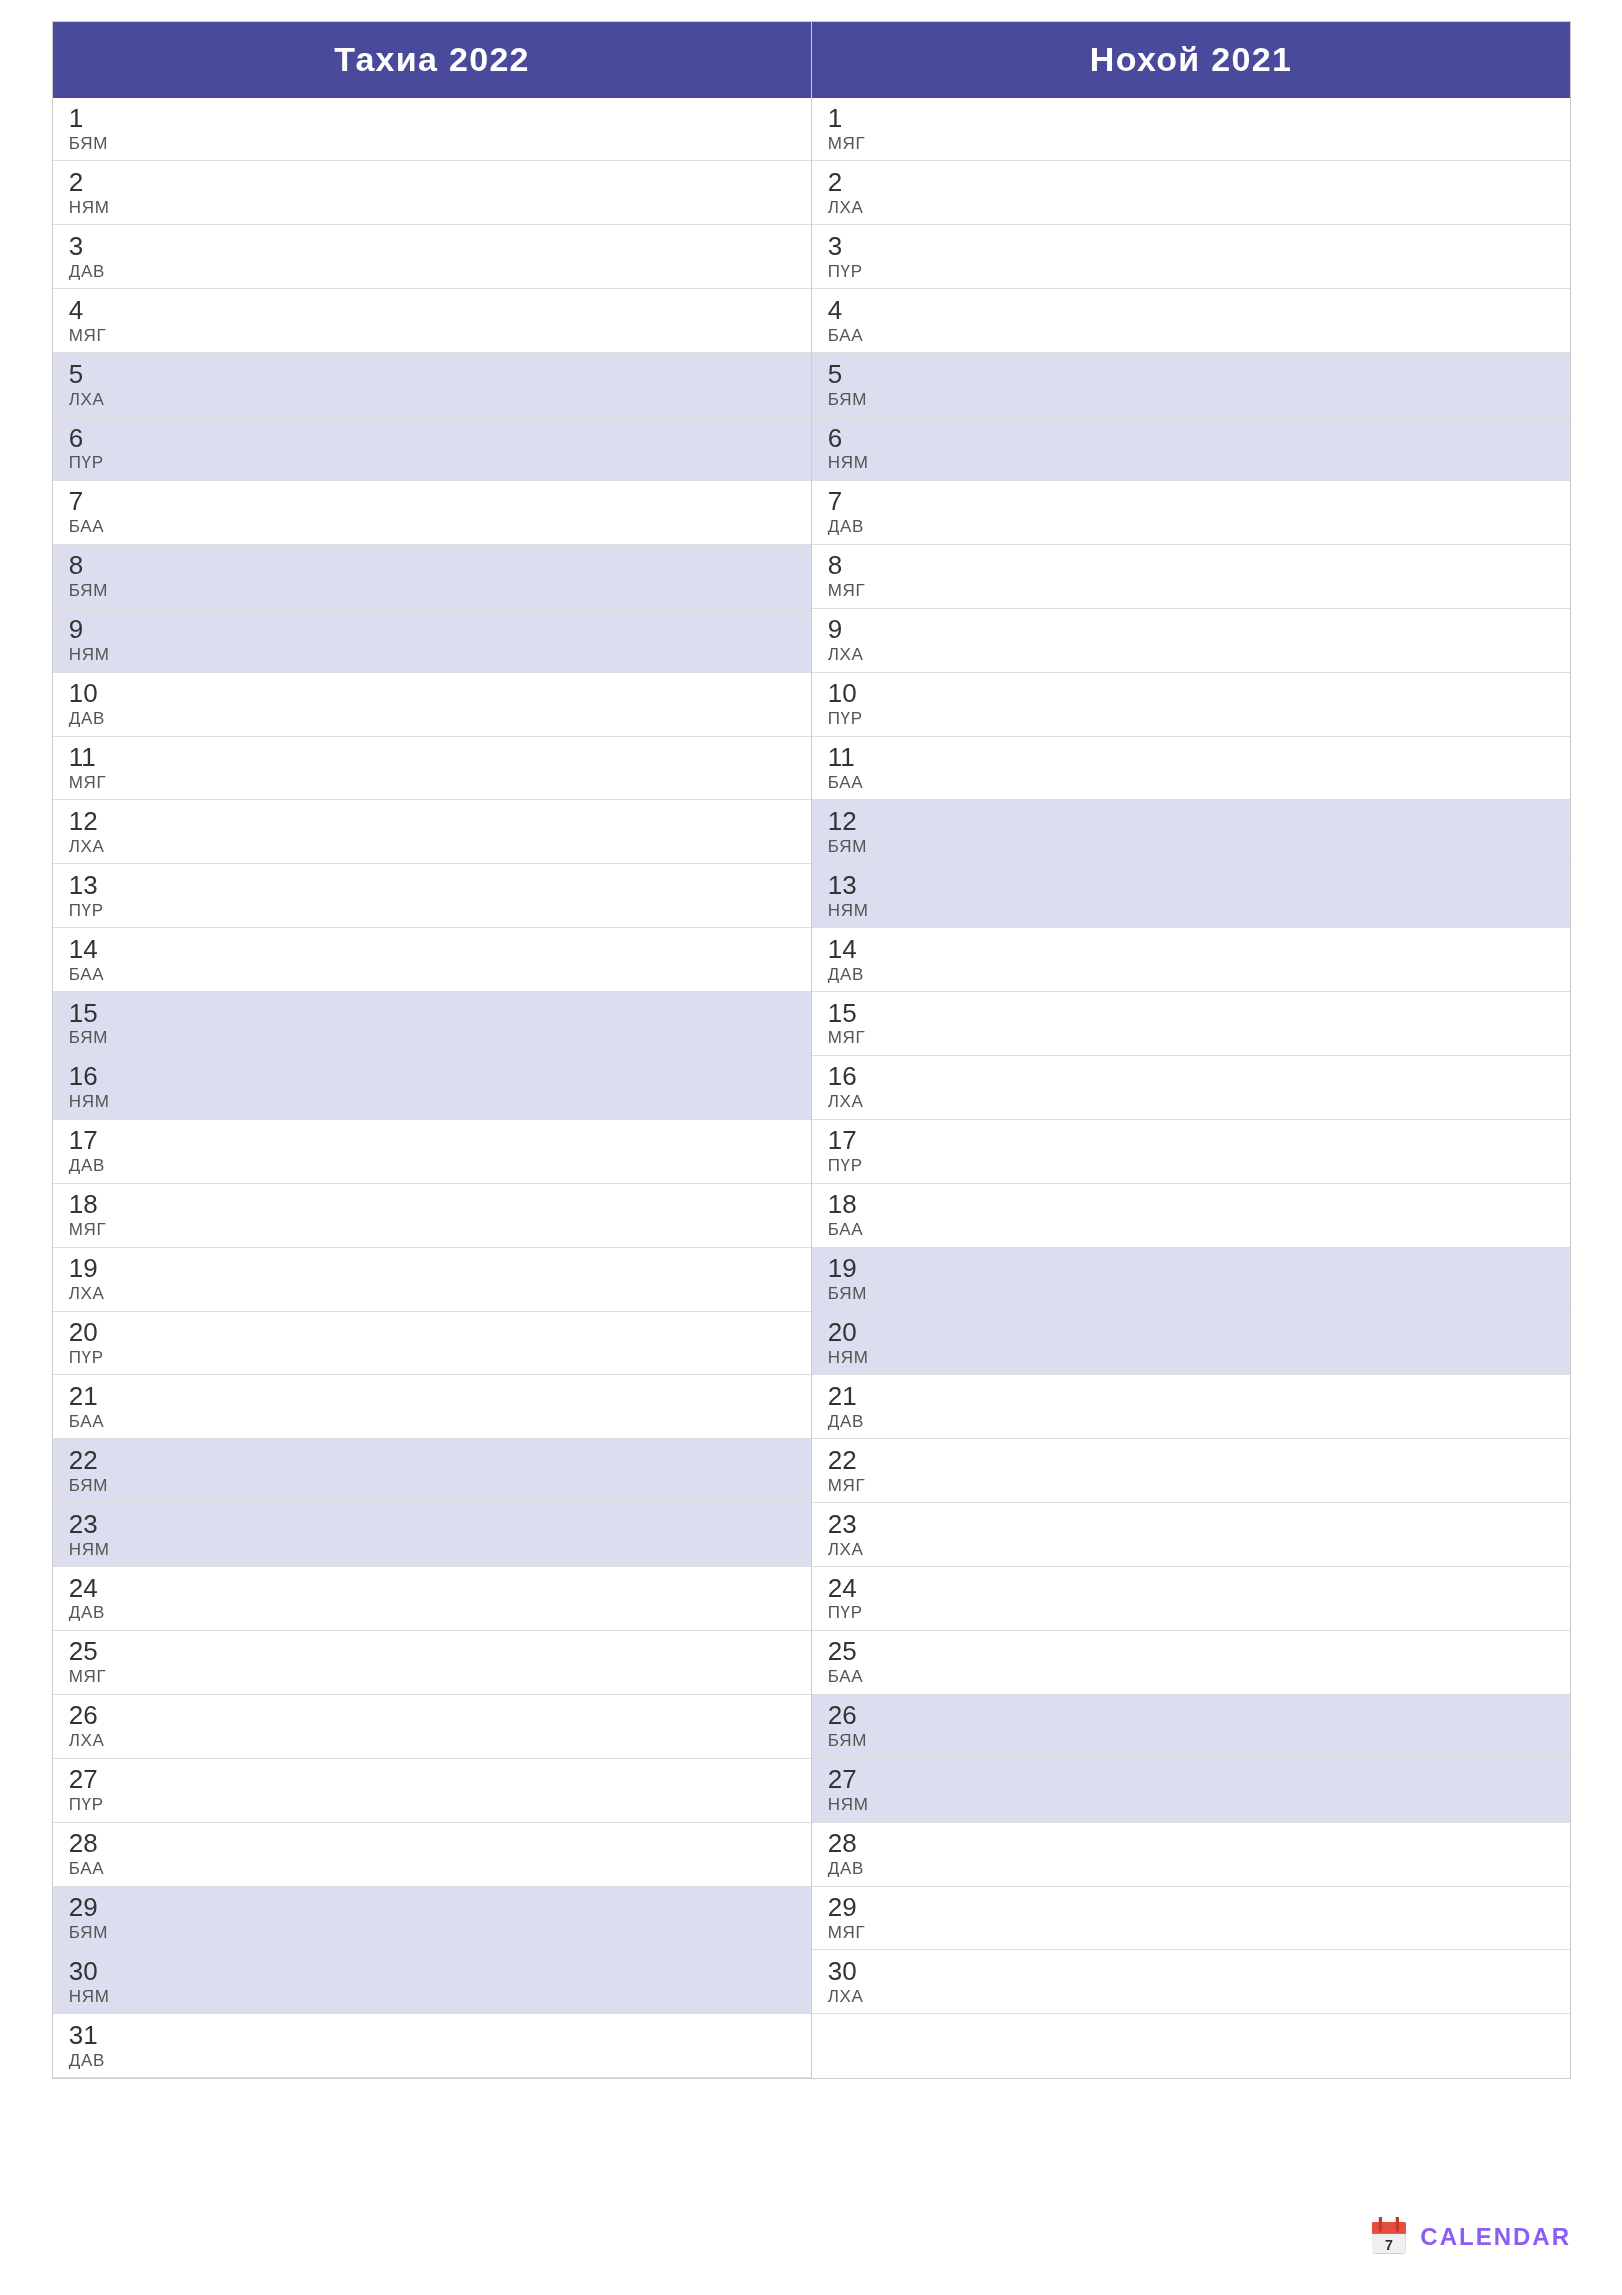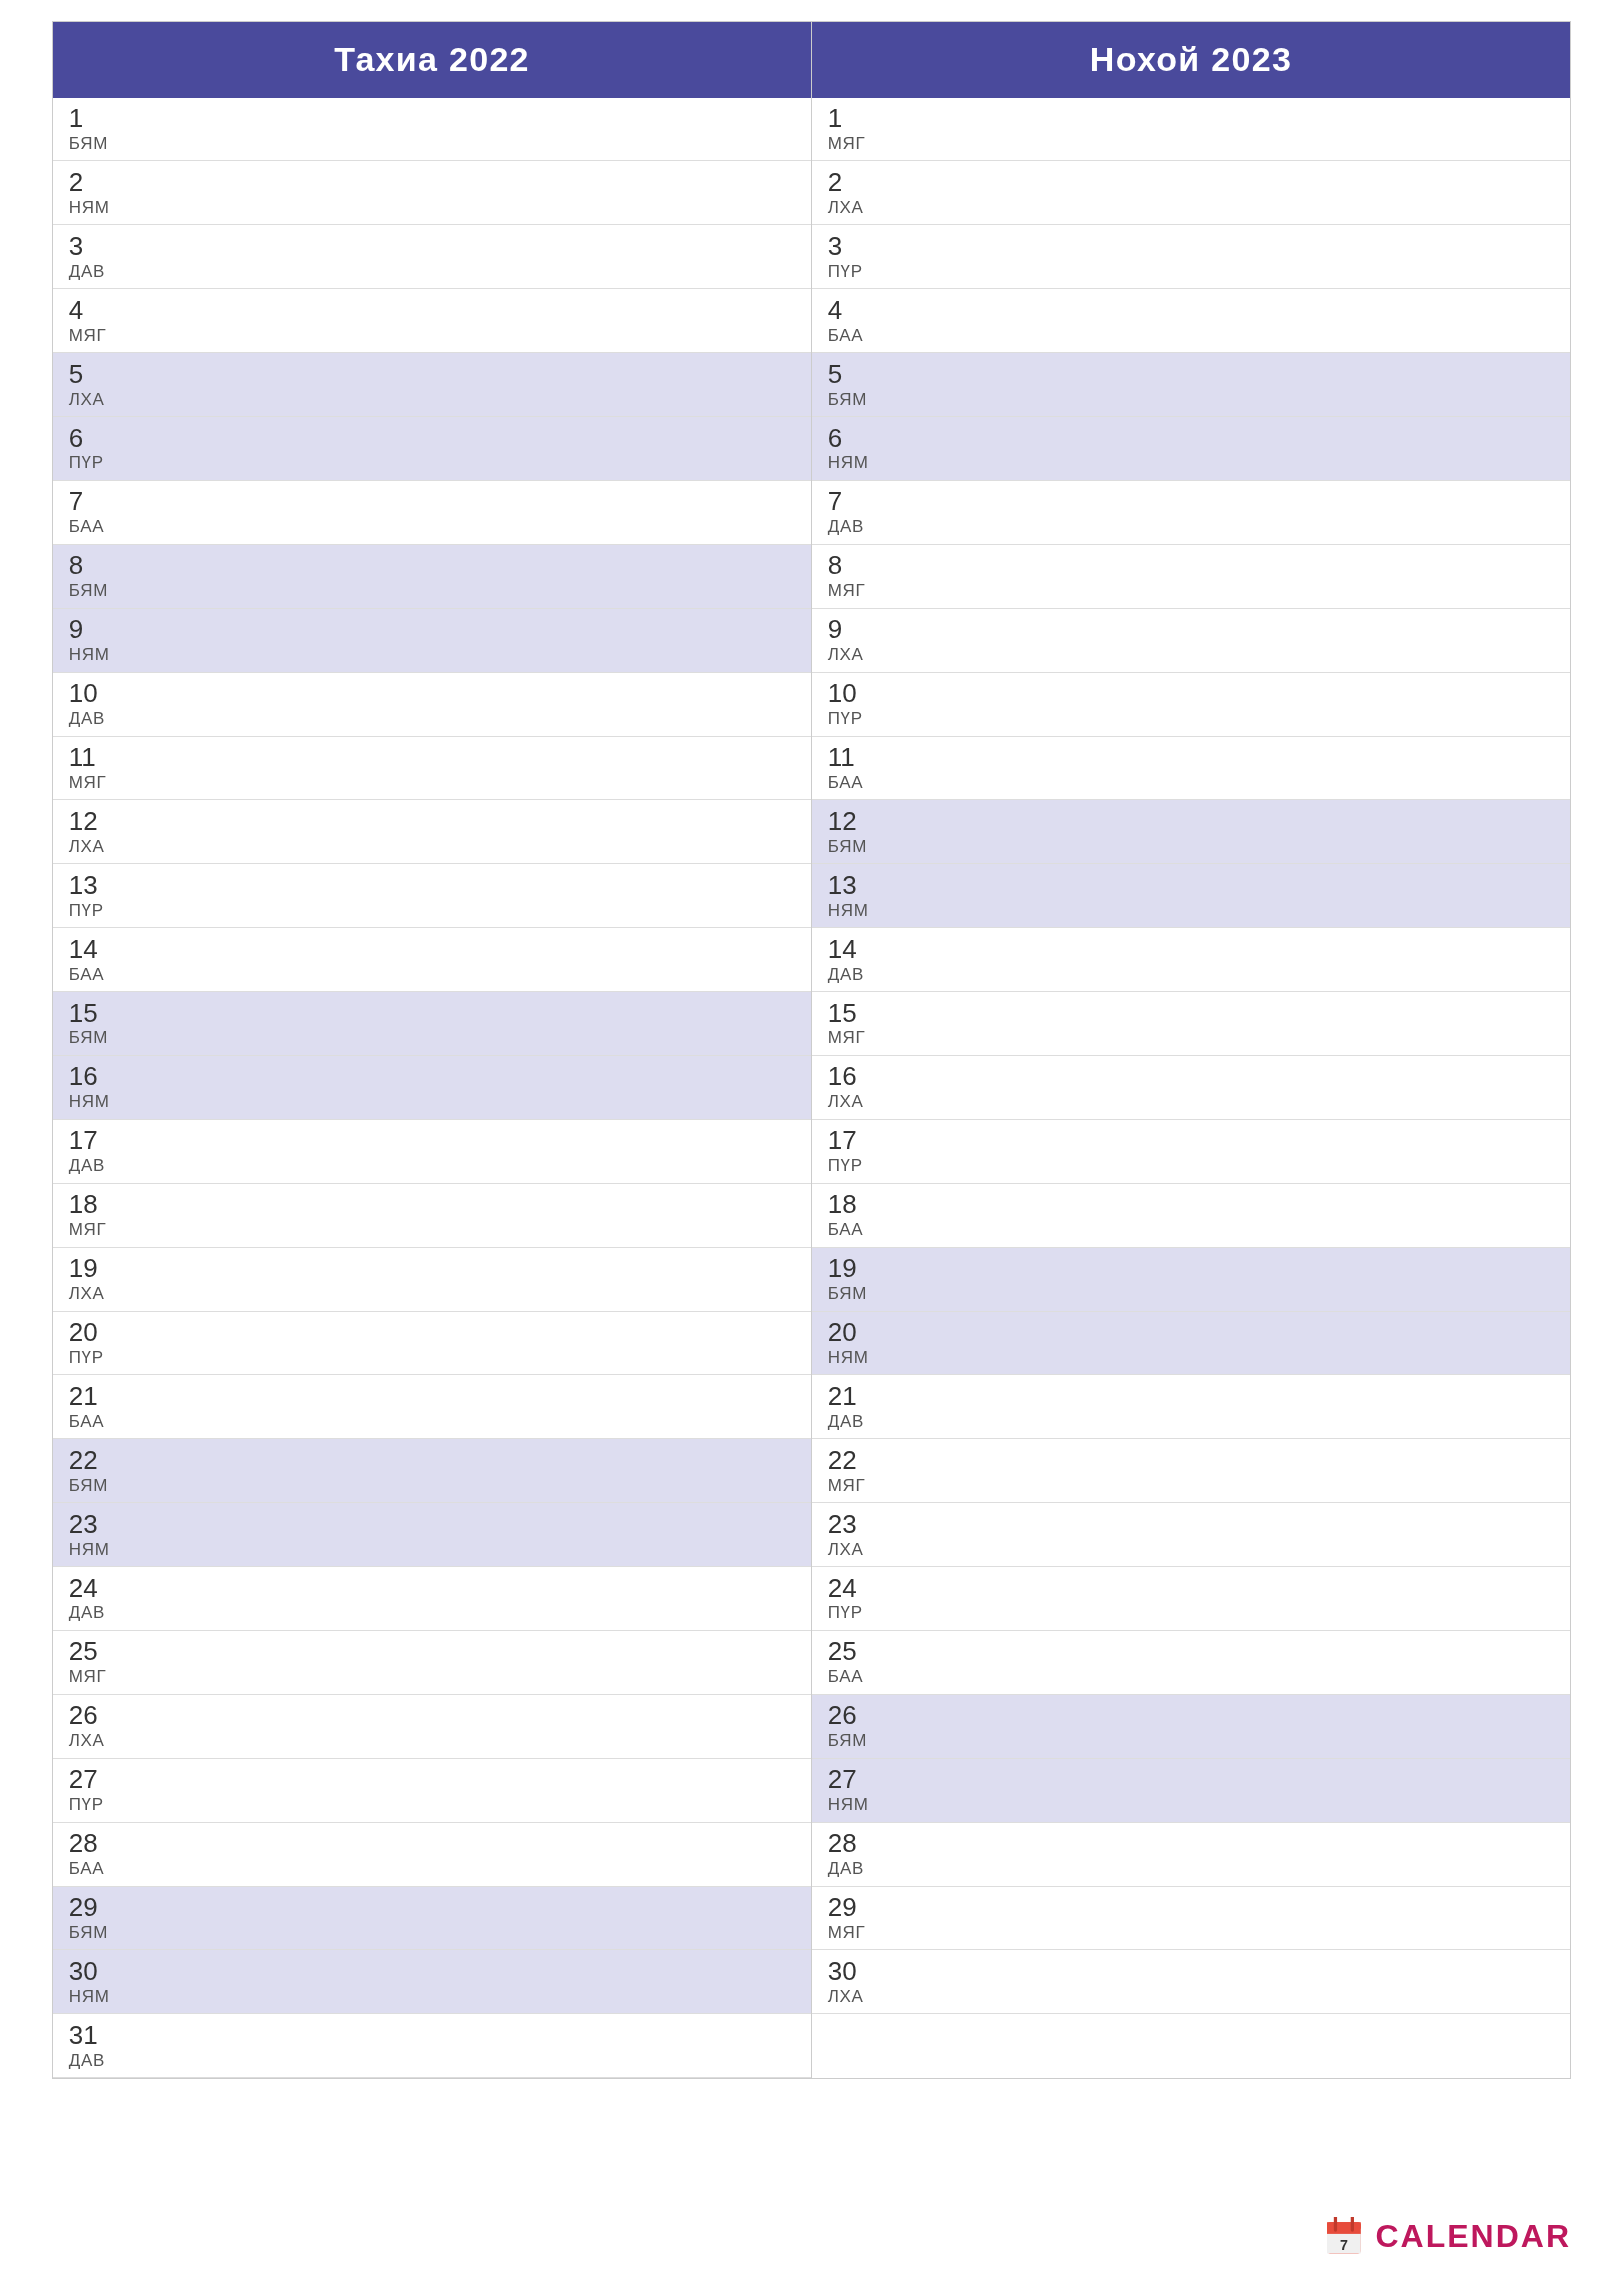--- a/index.html
+++ b/index.html
@@ -85,35 +85,35 @@
       right: 52px;
       display: flex;
       align-items: center;
       gap: 9.2px;
     }
     .footer-icon {
       width: 39px;
       height: 39px;
     }
     .footer-text {
-      font-size: 32px;
+      font-size: 24px;
       font-weight: bold;
-      color: #be185d;
+      color: #8b5cf6;
       letter-spacing: 2px;
     }
   </style>
 </head>
 <body>
 
 <div class="page">
   <div class="calendar-container" id="calendarContainer">
 
   <div class="calendar-header">
         <div class="month-header">Тахиа 2022</div>
-        <div class="month-header">Нохой 2023</div>
+        <div class="month-header">Нохой 2021</div>
       </div>
       <div class="calendar-body">
         <div class="month-column">
           <div class="day-row">
             <div class="day-number">1</div>
             <div class="day-name">БЯМ</div>
           </div>
           <div class="day-row">
             <div class="day-number">2</div>
             <div class="day-name">НЯМ</div>

